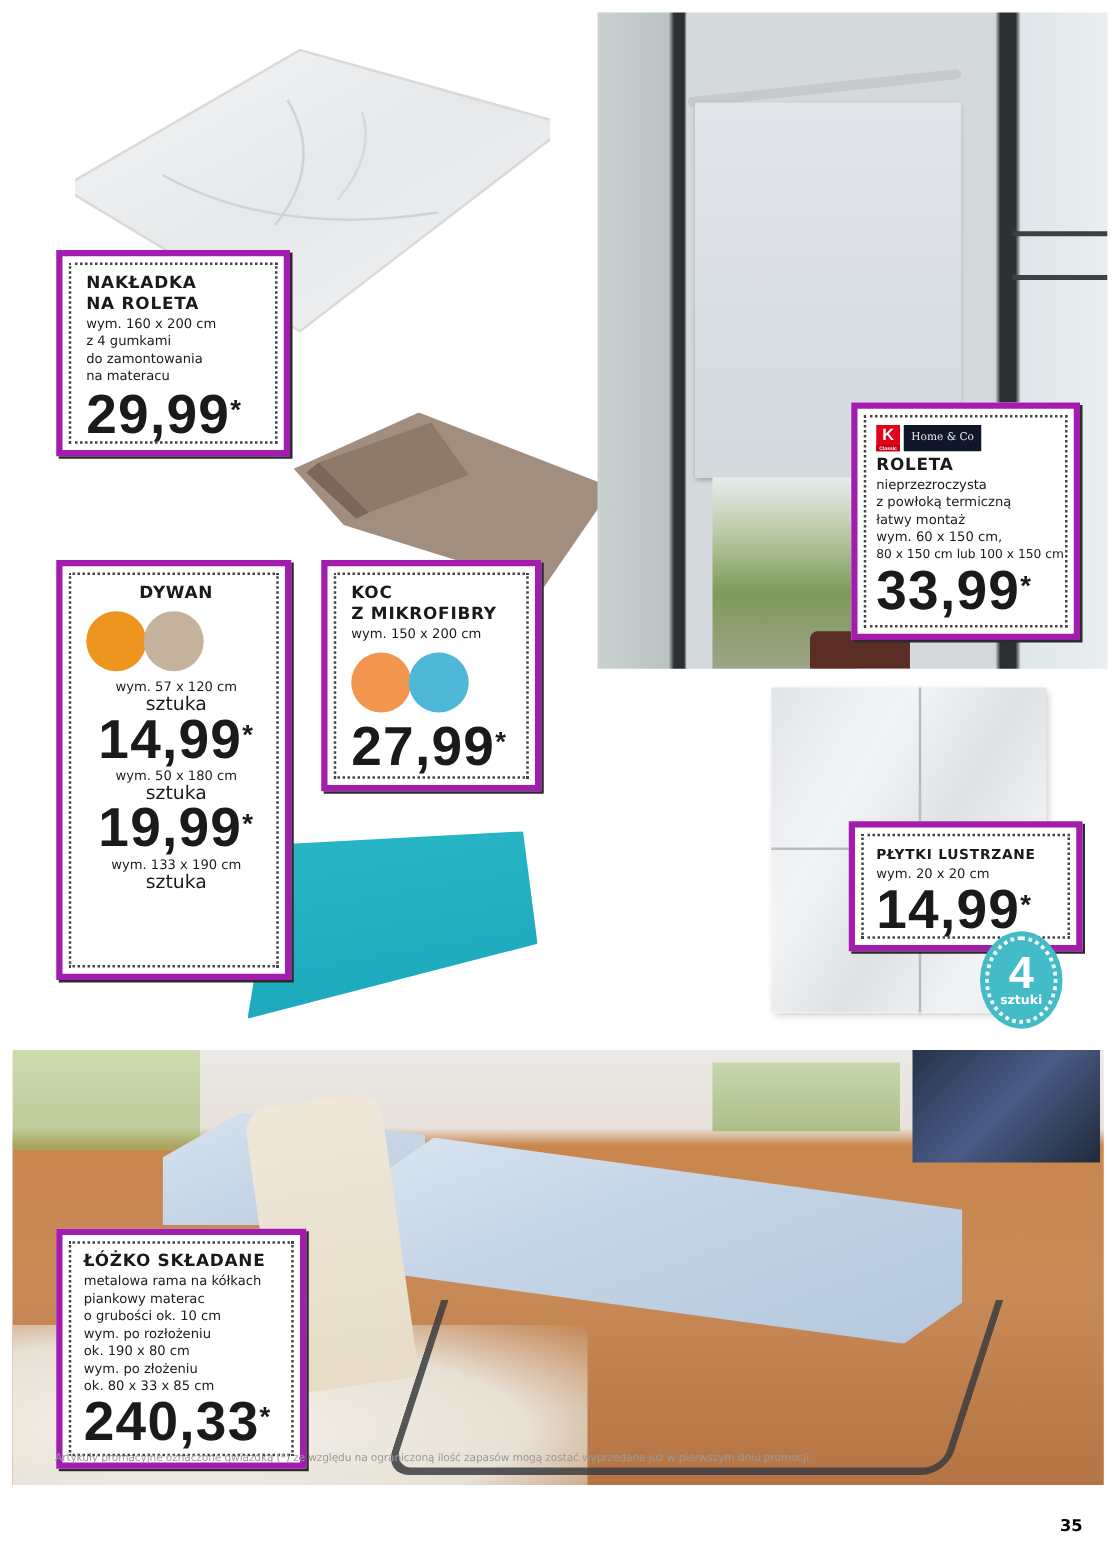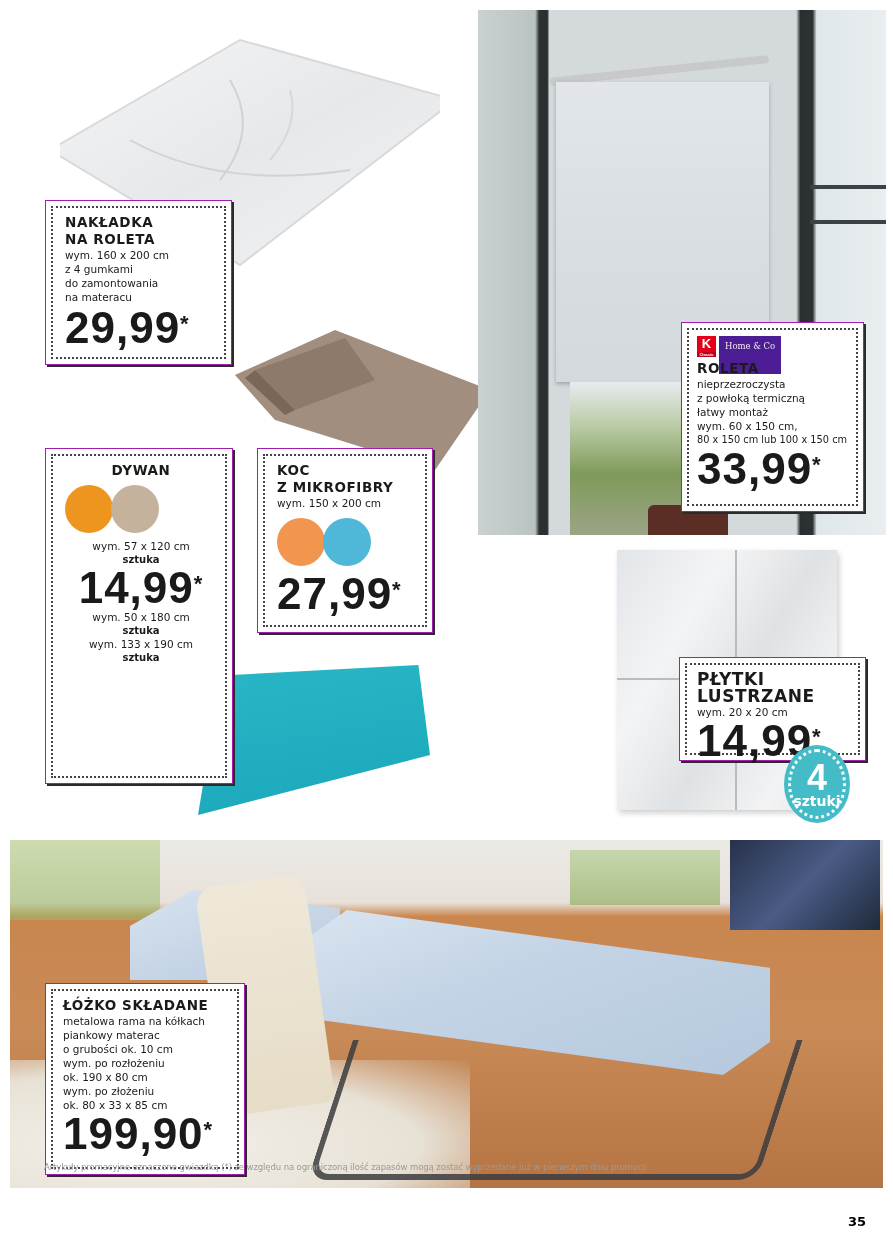--- a/index.html
+++ b/index.html
@@ -5,33 +5,33 @@
   * { box-sizing: border-box; margin: 0; padding: 0; }
   html, body { width: 893px; height: 1250px; background: #ffffff; overflow: hidden; }
   body { position: relative; font-family: "DejaVu Sans", sans-serif; color: #1a1a1a; }
 
   .abs { position: absolute; }
 
   
   .tag {
     position: absolute;
     background: #ffffff;
-    border: 1px solid #a21caf;
+    border: 5px solid #a21caf;
     box-shadow: 2px 2px 0 #2b2b2b;
     padding: 5px;
   }
   .tag-inner {
     border: 2px dotted #444;
     width: 100%; height: 100%;
     padding: 6px 8px 4px 12px;
     position: relative;
   }
   .t-title { font-family: "DejaVu Sans", sans-serif; font-weight: bold; font-size: 13.5px; letter-spacing: 0.6px; line-height: 17px; color: #1a1a1a; }
   .t-desc { font-size: 10.5px; line-height: 14px; color: #1a1a1a; }
-  .t-desc-bold { font-size: 10px; line-height: 13px; font-weight: bold; color: #1a1a1a; }
+  .t-desc-bold { font-size: 15px; line-height: 13px; font-weight: normal; color: #1a1a1a; }
   .price { font-family: "Liberation Sans", sans-serif; font-weight: bold; font-size: 44px; line-height: 44px; letter-spacing: 1px; color: #1a1a1a; }
   .price sup { font-size: 22px; position: relative; top: -4px; vertical-align: top; }
 
   
   .mattress-topper {
     left: 60px; top: 30px; width: 380px; height: 240px;
   }
   .blanket-img { left: 235px; top: 330px; width: 255px; height: 140px; }
   .window-photo {
     left: 478px; top: 10px; width: 408px; height: 525px;
@@ -94,31 +94,31 @@
     position: absolute; left: 784px; top: 745px; width: 66px; height: 78px;
     border-radius: 50%; background: #44bcc8;
     display: flex; flex-direction: column; align-items: center; justify-content: center;
     color: #fff;
   }
   .badge-4::before {
     content: ""; position: absolute; inset: 4px; border-radius: 50%;
     border: 3px dotted #ffffff;
   }
   .badge-4 .num { font-family: "Liberation Sans", sans-serif; font-weight: bold; font-size: 36px; line-height: 34px; }
-  .badge-4 .unit { font-size: 14px; line-height: 12px; font-weight: bold; }
+  .badge-4 .unit { font-size: 10px; line-height: 12px; font-weight: bold; }
 
   
   .logo-k {
     display: inline-block; width: 19px; height: 21px; background: #e2001a; color: #fff;
     font-family: "Liberation Sans", sans-serif; font-weight: bold; font-size: 13px;
     text-align: center; line-height: 16px; position: relative; vertical-align: top;
   }
   .logo-k .classic { position: absolute; bottom: 0; left: 0; width: 100%; font-size: 4px; line-height: 5px; background: #c0001a; }
   .logo-home {
-    display: inline-block; height: 38px; padding: 0 6px; background: #4c1d95; color: #efe9e5;
+    display: inline-block; height: 21px; padding: 0 6px; background: #0f172a; color: #efe9e5;
     font-family: "DejaVu Serif", serif; font-size: 8.5px; line-height: 21px; vertical-align: top; margin-left: 3px;
   }
 
   .footer-note { left: 44px; top: 1162px; font-size: 8.5px; color: #9a9a9a; letter-spacing: -0.1px; white-space: nowrap; text-align: right; }
   .page-num { left: 848px; top: 1214px; font-size: 13px; color: #000000; font-weight: bold; }
 </style>
 </head>
 <body>
 
 <div class="abs mattress-topper">
@@ -189,20 +189,21 @@
     <div class="t-title">DYWAN</div>
     <div style="position:relative; height:56px; margin-top:4px;">
       <div class="swatch" style="left:0; top:2px; background:#ee9520;"></div>
       <div class="swatch" style="left:46px; top:2px; background:#c4b29c;"></div>
     </div>
     <div class="t-desc">wym. 57 x 120 cm</div>
     <div class="t-desc-bold">sztuka</div>
     <div class="price"><span>14,99</span><sup>*</sup></div>
     <div class="t-desc">wym. 50 x 180 cm</div>
     <div class="t-desc-bold">sztuka</div>
+    <div class="price"><span>19,99</span><sup>*</sup></div>
     <div class="t-desc">wym. 133 x 190 cm</div>
     <div class="t-desc-bold">sztuka</div>
   </div>
 </div>
 
 <div class="tag" style="left:257px; top:448px; width:176px; height:185px;">
   <div class="tag-inner">
     <div class="t-title">KOC</div>
     <div class="t-title">Z MIKROFIBRY</div>
     <div class="t-desc">wym. 150 x 200 cm</div>
@@ -224,39 +225,39 @@
     <div class="t-desc">z powłoką termiczną</div>
     <div class="t-desc">łatwy montaż</div>
     <div class="t-desc">wym. 60 x 150 cm,</div>
     <div class="t-desc" style="font-size:9.8px; white-space:nowrap;">80 x 150 cm lub 100 x 150 cm</div>
     <div class="price"><span>33,99</span><sup>*</sup></div>
   </div>
 </div>
 
 <div class="tag" style="left:679px; top:657px; width:187px; height:104px;">
   <div class="tag-inner" style="padding-left:10px;">
-    <div class="t-title" style="font-size:17px;">PŁYTKI LUSTRZANE</div>
+    <div class="t-title" style="font-size:11px;">PŁYTKI LUSTRZANE</div>
     <div class="t-desc">wym. 20 x 20 cm</div>
     <div class="price"><span>14,99</span><sup>*</sup></div>
   </div>
 </div>
 
 <div class="badge-4">
   <span class="num">4</span>
   <span class="unit">sztuki</span>
 </div>
 
 <div class="tag" style="left:45px; top:983px; width:200px; height:192px;">
   <div class="tag-inner" style="padding-left:10px;">
     <div class="t-title">ŁÓŻKO SKŁADANE</div>
     <div class="t-desc">metalowa rama na kółkach</div>
     <div class="t-desc">piankowy materac</div>
     <div class="t-desc">o grubości ok. 10 cm</div>
     <div class="t-desc">wym. po rozłożeniu</div>
     <div class="t-desc">ok. 190 x 80 cm</div>
     <div class="t-desc">wym. po złożeniu</div>
     <div class="t-desc">ok. 80 x 33 x 85 cm</div>
-    <div class="price"><span>199,90</span><sup>*</sup></div>
+    <div class="price"><span>240,33</span><sup>*</sup></div>
   </div>
 </div>
 
 <div class="abs footer-note">Artykuły promacyjne oznaczone gwiazdką (*) ze względu na ograniczoną ilość zapasów mogą zostać wyprzedane już w pierwszym dniu promocji.</div>
 <div class="abs page-num">35</div>
 
 </body></html>

